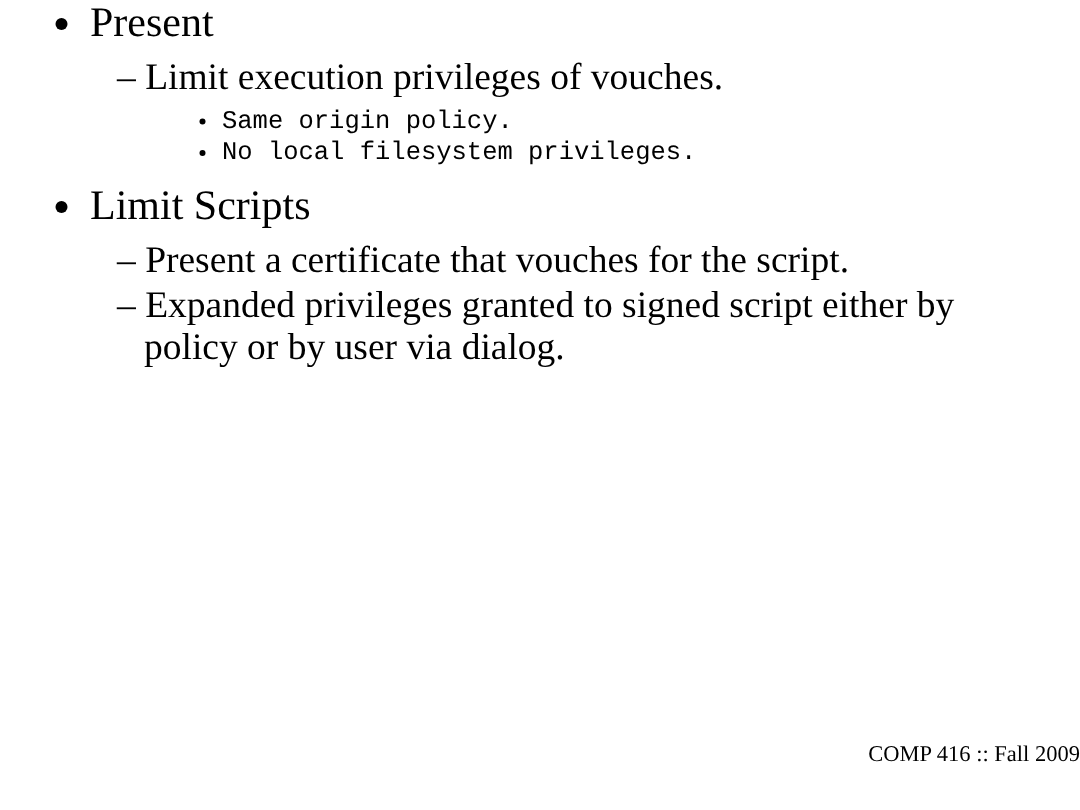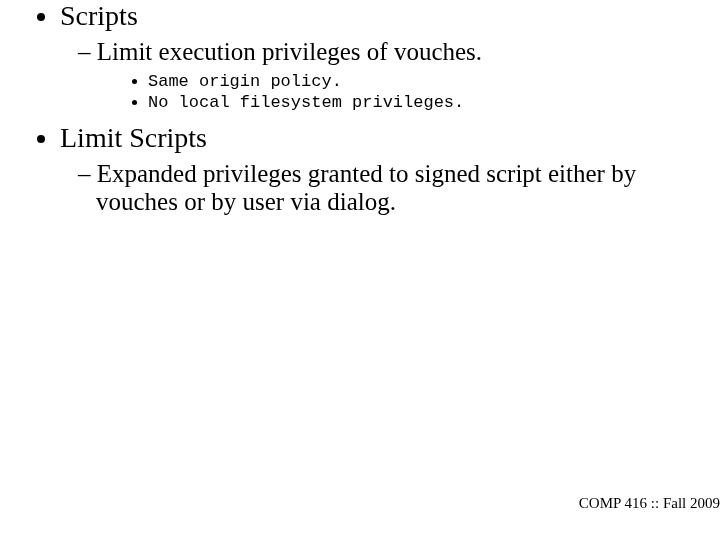--- a/index.html
+++ b/index.html
@@ -71,39 +71,42 @@
   }
 </style>
 </head>
 <body>
 
 <div class="slide">
 
 
   <ul class="level1">
     <li>
-      <span>Scripts</span>
+      <span>Present</span>
       <ul class="level2">
         <li>
           <span>Limit execution privileges of vouches.</span>
           <ul class="level3">
             <li>
               <span>Same origin policy.</span>
             </li>
             <li>
               <span>No local filesystem privileges.</span>
             </li>
           </ul>
         </li>
       </ul>
     </li>
     <li>
       <span>Limit Scripts</span>
       <ul class="level2">
         <li>
-          <span>Expanded privileges granted to signed script either by vouches or by user via dialog.</span>
+          <span>Present a certificate that vouches for the script.</span>
+        </li>
+        <li>
+          <span>Expanded privileges granted to signed script either by policy or by user via dialog.</span>
         </li>
       </ul>
     </li>
   </ul>
 
   <div class="footer">COMP 416 :: Fall 2009</div>
 </div>
 
 </body></html>

